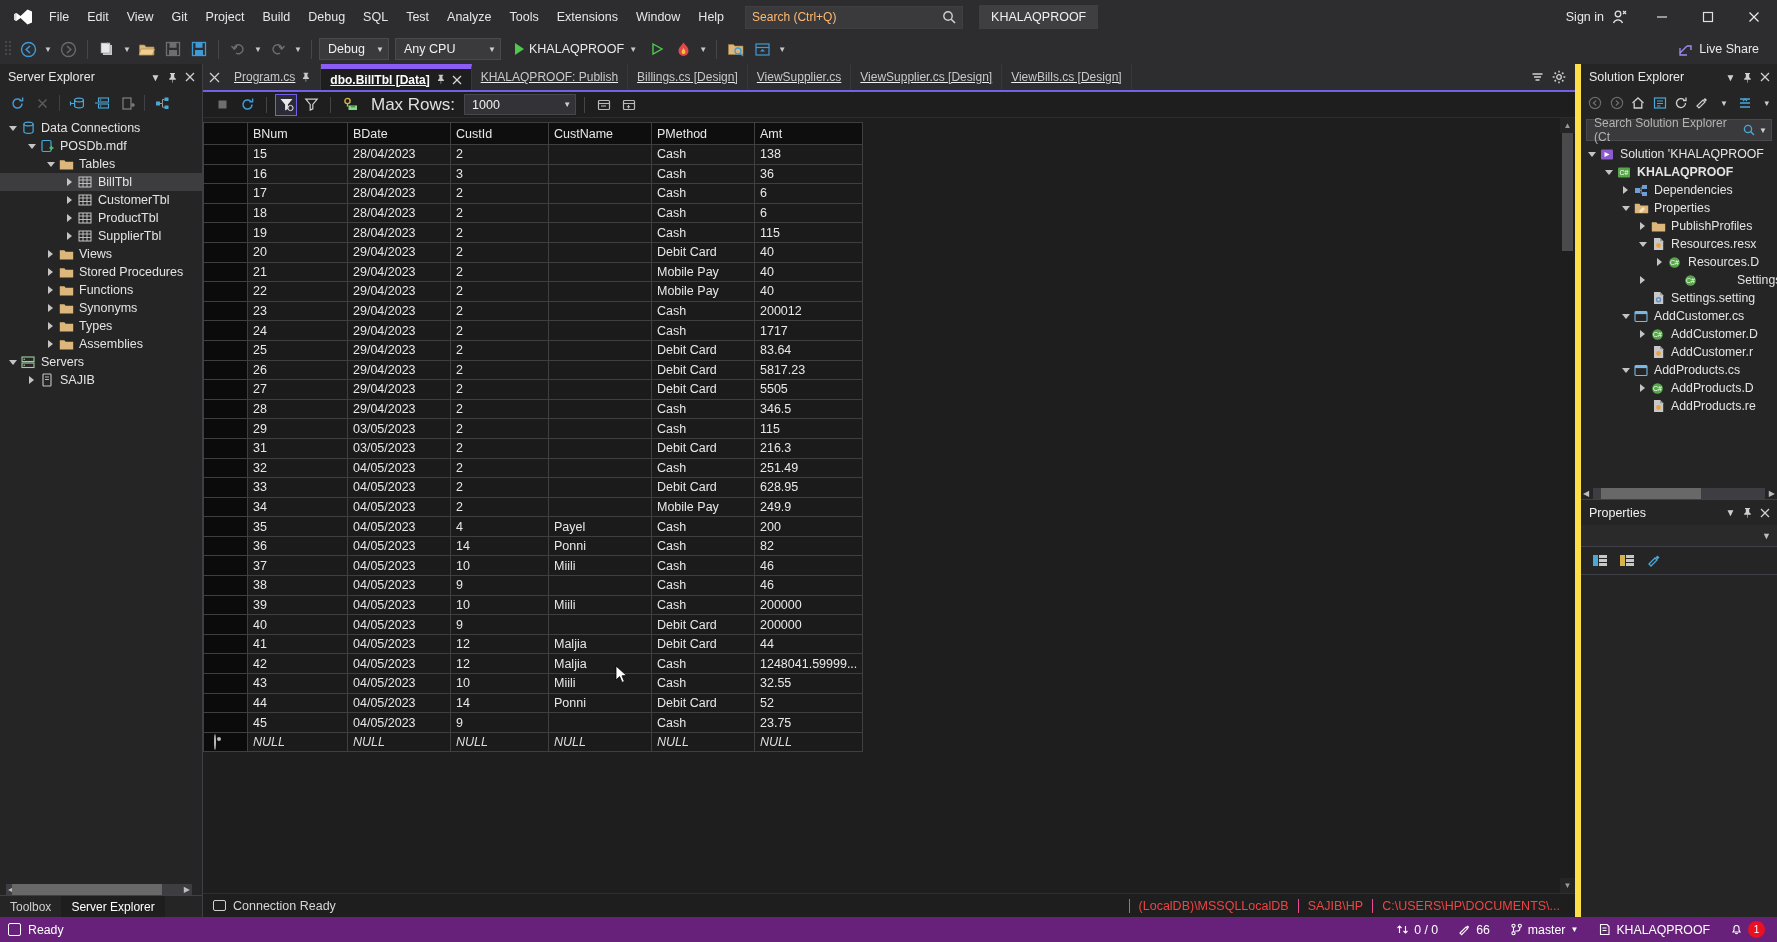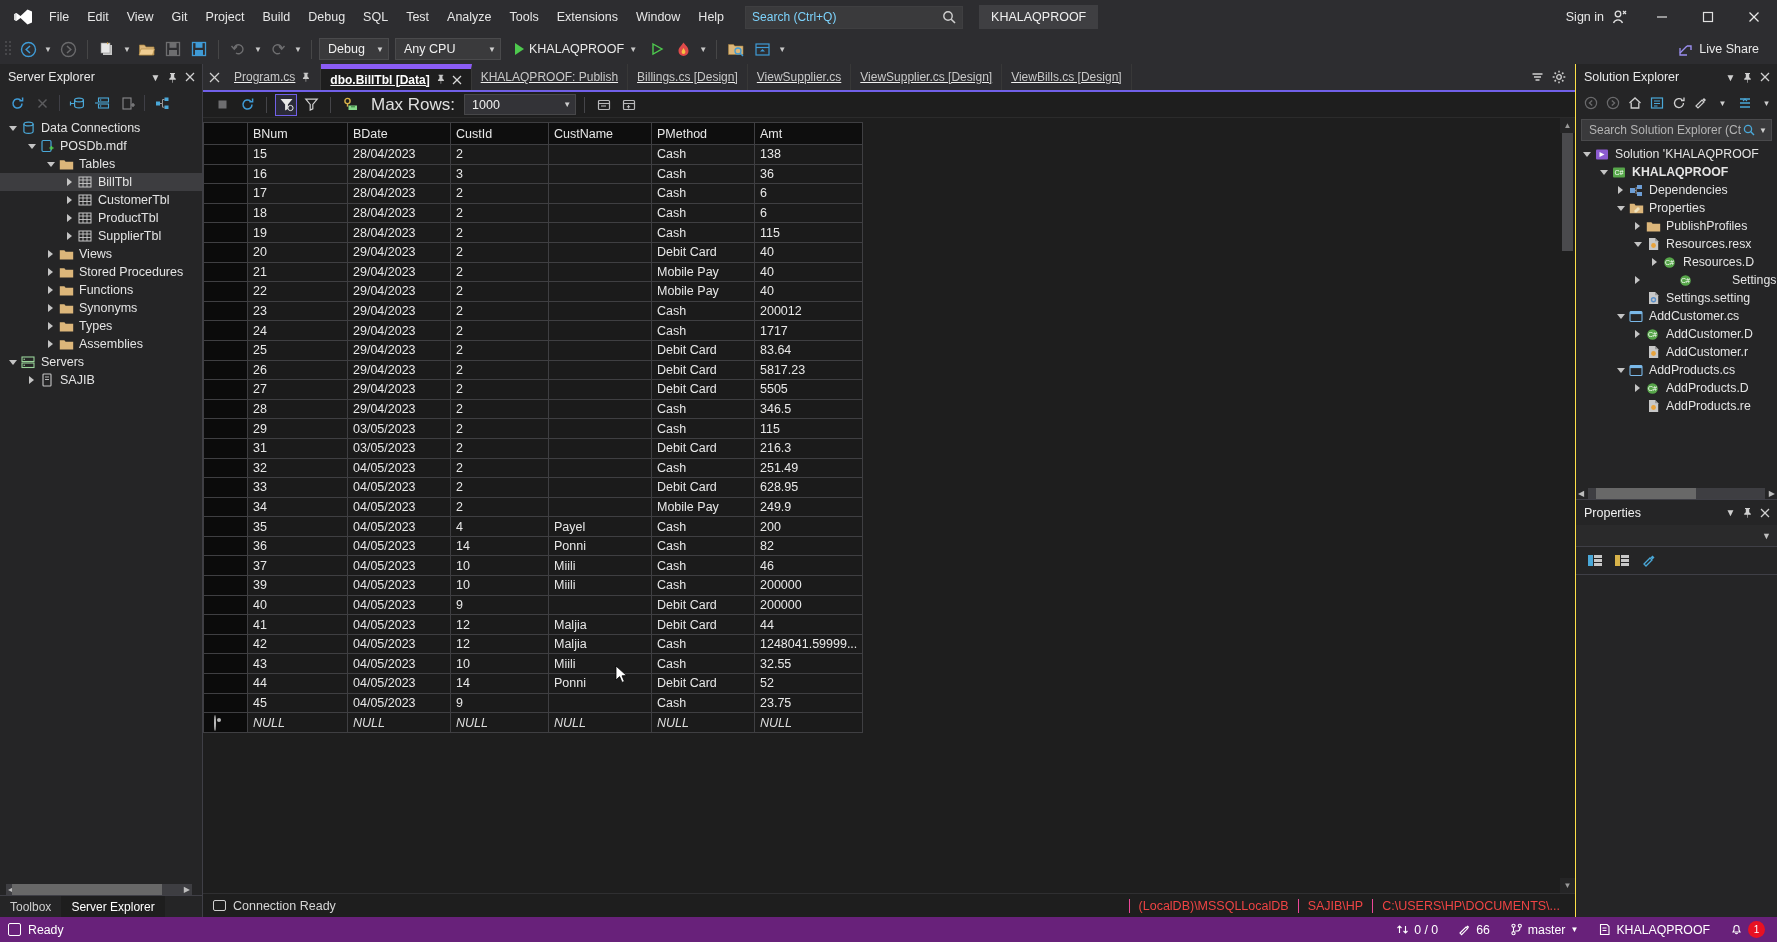--- a/index.html
+++ b/index.html
@@ -21,21 +21,21 @@
   .vslogo { width: 34px; height: 34px; display:flex; align-items:center; justify-content:center; }
   .vslogo svg { display:block; }
   .menu { display: flex; align-items: center; height: 34px; }
   .menu-item {
     padding: 0 9px; height: 34px; line-height: 34px; font-size: 12.5px;
     color: #e6e6e6; cursor: default; white-space: nowrap;
   }
   .searchbox {
     margin-left: 12px; width: 218px; height: 23px; background: #3a3a3c;
     border: 1px solid #3f3f41; display: flex; align-items: center;
-    padding: 0 6px; color: #7dd3fc; font-size: 12px; position: relative;
+    padding: 0 6px; color: #fdba74; font-size: 12px; position: relative;
   }
   .searchbox .sbtext { flex: 1; }
   .searchbox .magnify { width: 14px; height: 14px; }
   .proj-pill {
     margin-left: 16px; background: #3f3f42; color: #f0f0f0;
     padding: 4px 12px; font-size: 12.5px; height: 24px; line-height: 16px;
   }
   .titlebar-right { margin-left: auto; display: flex; align-items: center; height: 34px; }
   .signin { display: flex; align-items: center; gap: 7px; padding: 0 12px; font-size: 12.5px; color: #e8e8e8; }
   .wbtn { width: 46px; height: 34px; display: flex; align-items: center; justify-content: center; color: #e0e0e0; }
@@ -149,21 +149,21 @@
 
   .status-row {
     height: 24px; flex: 0 0 24px; background: #1e1e1e; display:flex; align-items:center;
     font-size: 12.5px; color:#d6d6d6; border-top:1px solid #2f2f31; padding-left:10px; gap:7px;
   }
   .conn-ico { width:13px;height:11px;border:1.5px solid #cfcfcf;border-radius:2px;}
   .status-right { margin-left:auto; display:flex; align-items:center; gap:0; padding-right:6px;}
   .sr-cell { padding: 0 9px; border-left:1px solid #ec4899; color:#ef4444; white-space:nowrap;}
 
   
-  .right-dock { width: 202px; flex: 0 0 202px; display: flex; flex-direction: column; background:#252526; border-left:1px solid #fde047;}
+  .right-dock { width: 202px; flex: 0 0 202px; display: flex; flex-direction: column; background:#252526; border-left:6px solid #fde047;}
   .se-tb { height:26px;flex:0 0 26px;background:#252526;display:flex;align-items:center;padding-left:4px;gap:1px;}
   .se-search {
     height: 22px; margin: 3px 5px 4px 5px; background:#3a3a3c;border:1px solid #4a4a4c;
     display:flex;align-items:center;padding:0 4px 0 7px;color:#b4b4b4;font-size:12px;
   }
   .se-search span:first-child{flex:1;}
   .se-tree { flex:1; overflow:hidden; font-size:12.3px; }
   .se-hscroll { height:12px;background:#252526;display:flex;align-items:center;}
   .se-hs-track{flex:1;height:11px;background:#3e3e42;margin:0 2px;position:relative;}
   .se-hs-thumb{position:absolute;left:8px;top:0;width:100px;height:11px;background:#686868;}
@@ -995,20 +995,29 @@
                   <td class="col-sel"></td>
                   <td class="c-bnum">37</td>
                   <td class="c-bdate">04/05/2023</td>
                   <td class="c-custid">10</td>
                   <td class="c-custname">Miili</td>
                   <td class="c-pmethod">Cash</td>
                   <td class="c-amt">46</td>
                 </tr>
                 <tr>
                   <td class="col-sel"></td>
+                  <td class="c-bnum">38</td>
+                  <td class="c-bdate">04/05/2023</td>
+                  <td class="c-custid">9</td>
+                  <td class="c-custname"></td>
+                  <td class="c-pmethod">Cash</td>
+                  <td class="c-amt">46</td>
+                </tr>
+                <tr>
+                  <td class="col-sel"></td>
                   <td class="c-bnum">39</td>
                   <td class="c-bdate">04/05/2023</td>
                   <td class="c-custid">10</td>
                   <td class="c-custname">Miili</td>
                   <td class="c-pmethod">Cash</td>
                   <td class="c-amt">200000</td>
                 </tr>
                 <tr>
                   <td class="col-sel"></td>
                   <td class="c-bnum">40</td>

